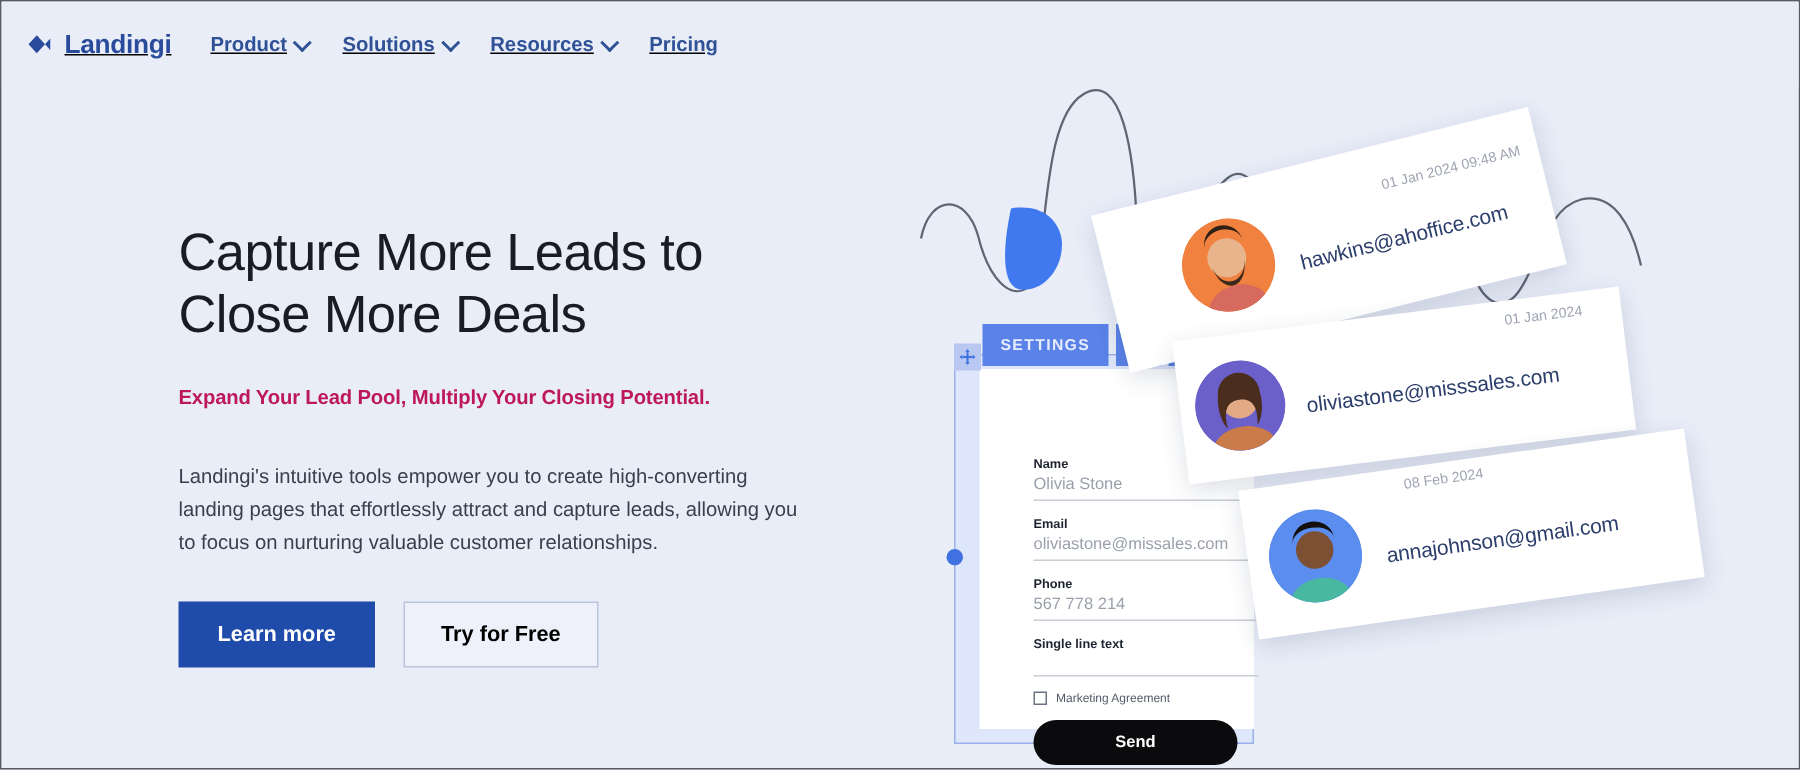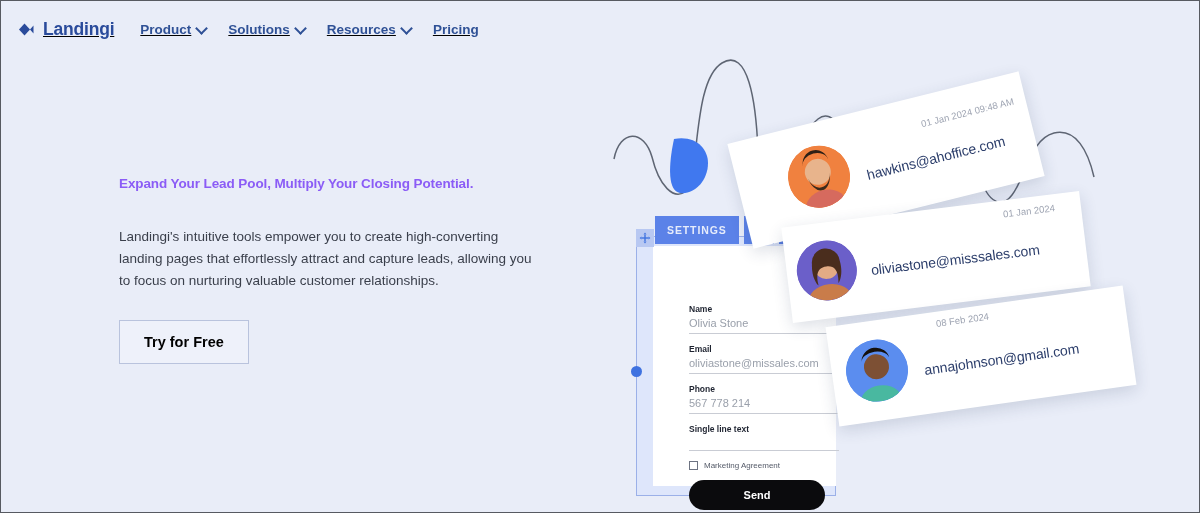--- a/index.html
+++ b/index.html
@@ -52,21 +52,21 @@
     padding: 11px 19px; border: none; cursor: pointer; white-space: nowrap;
   }
 
   
   .hero-left { position: absolute; left: 118px; top: 148px; width: 460px; z-index: 20; }
   .hero-title {
     font-size: 35px; font-weight: 400; color: #1a1c23;
     line-height: 1.16; letter-spacing: -0.4px;
   }
   .hero-sub {
-    margin-top: 27px; font-size: 13.5px; font-weight: bold; color: #8b5cf6;
+    margin-top: 27px; font-size: 13.5px; font-weight: bold; color: #be185d;
     letter-spacing: -0.1px;
   }
   .hero-body {
     margin-top: 35px; font-size: 13.5px; color: #3a3f4b; line-height: 1.62;
     max-width: 420px;
   }
   .hero-actions { margin-top: 28px; display: flex; gap: 19px; }
   .btn-primary {
     background: #1f4bab; color: #fff; font-size: 14.5px; font-weight: bold;
     padding: 14px 26px; border: none; cursor: pointer;
@@ -173,23 +173,28 @@
         <span class="chev"></span>
       </div>
       <div class="nav-item">
         <span>Pricing</span>
       </div>
     </div>
 
   </div>
 
   <div class="hero-left">
+    <h1 class="hero-title">
+      <span>Capture More Leads to</span><br>
+      <span>Close More Deals</span>
+    </h1>
     <div class="hero-sub">Expand Your Lead Pool, Multiply Your Closing Potential.</div>
     <p class="hero-body">Landingi's intuitive tools empower you to create high-converting landing pages that effortlessly attract and capture leads, allowing you to focus on nurturing valuable customer relationships.</p>
     <div class="hero-actions">
+      <button class="btn-primary">Learn more</button>
       <button class="btn-secondary">Try for Free</button>
     </div>
   </div>
 
   <div class="hero-art">
 
     <svg class="squiggle" width="605" height="200" viewBox="0 0 605 200">
       <path d="M18 118 C24 88, 48 88, 56 116 C63 145, 78 160, 90 150
                C104 137, 96 40, 126 22 C152 6, 160 60, 162 110
                C164 146, 176 166, 190 152 C204 138, 204 92, 222 78

